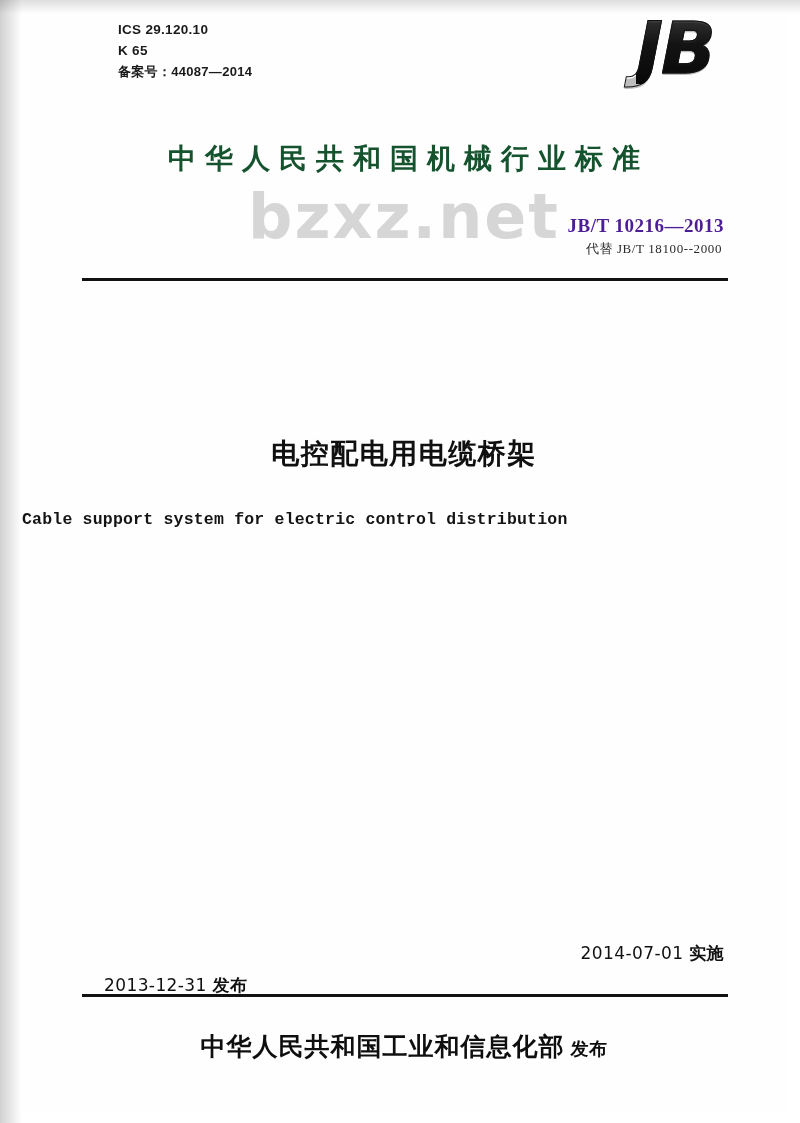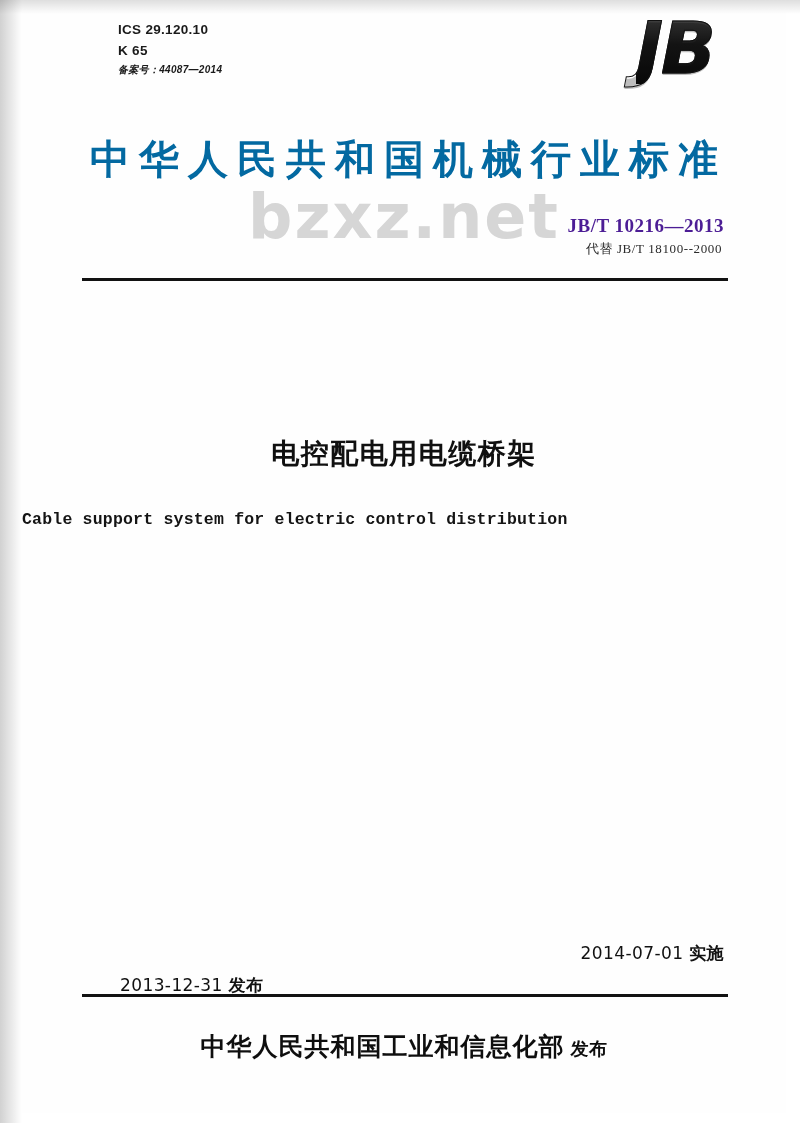--- a/index.html
+++ b/index.html
@@ -56,21 +56,21 @@
   }
   .meta div {
     font-size: 13px;
     font-weight: bold;
     letter-spacing: 0.3px;
     white-space: nowrap;
     margin-left: 36px;
   }
   .meta .m-ics { font-size: 13.5px; }
   .meta .m-k { font-size: 13.5px; }
-  .meta .m-record { font-size: 10px; font-style: italic; }
+  .meta .m-record { font-size: 13px; }
 
   
   .jb-logo {
     position: absolute;
     right: 72px;
     top: 0px;
     font-family: "DejaVu Sans", sans-serif;
     font-weight: bold;
     font-size: 72px;
     line-height: 1;
@@ -83,27 +83,27 @@
     background-clip: text;
     font-style: italic;
     -webkit-text-fill-color: transparent;
   }
 
   
   .nat-title {
     position: absolute;
     left: 0;
     right: 0;
-    top: 120px;
-    text-align: center;
-    font-family: "DejaVu Sans", sans-serif;
-    font-weight: bold;
-    font-size: 40px;
+    top: 128px;
+    text-align: center;
+    font-family: "DejaVu Sans", sans-serif;
+    font-weight: bold;
+    font-size: 28px;
     letter-spacing: 9px;
-    color: #0369a1;
+    color: #14532d;
     padding-left: 9px;
     white-space: nowrap;
   }
 
   
   .watermark {
     position: absolute;
     left: 0;
     right: 0;
     top: 168px;
@@ -187,21 +187,20 @@
   
   .date-left {
     position: absolute;
     left: 82px;
     top: 962px;
     font-family: "DejaVu Sans", sans-serif;
     font-size: 17px;
     font-weight: normal;
     color: #111;
     letter-spacing: 0.4px;
-    margin-left: 16px;
   }
   .date-right {
     position: absolute;
     right: 62px;
     top: 930px;
     font-family: "DejaVu Sans", sans-serif;
     font-size: 17px;
     font-weight: normal;
     color: #111;
     letter-spacing: 0.4px;

